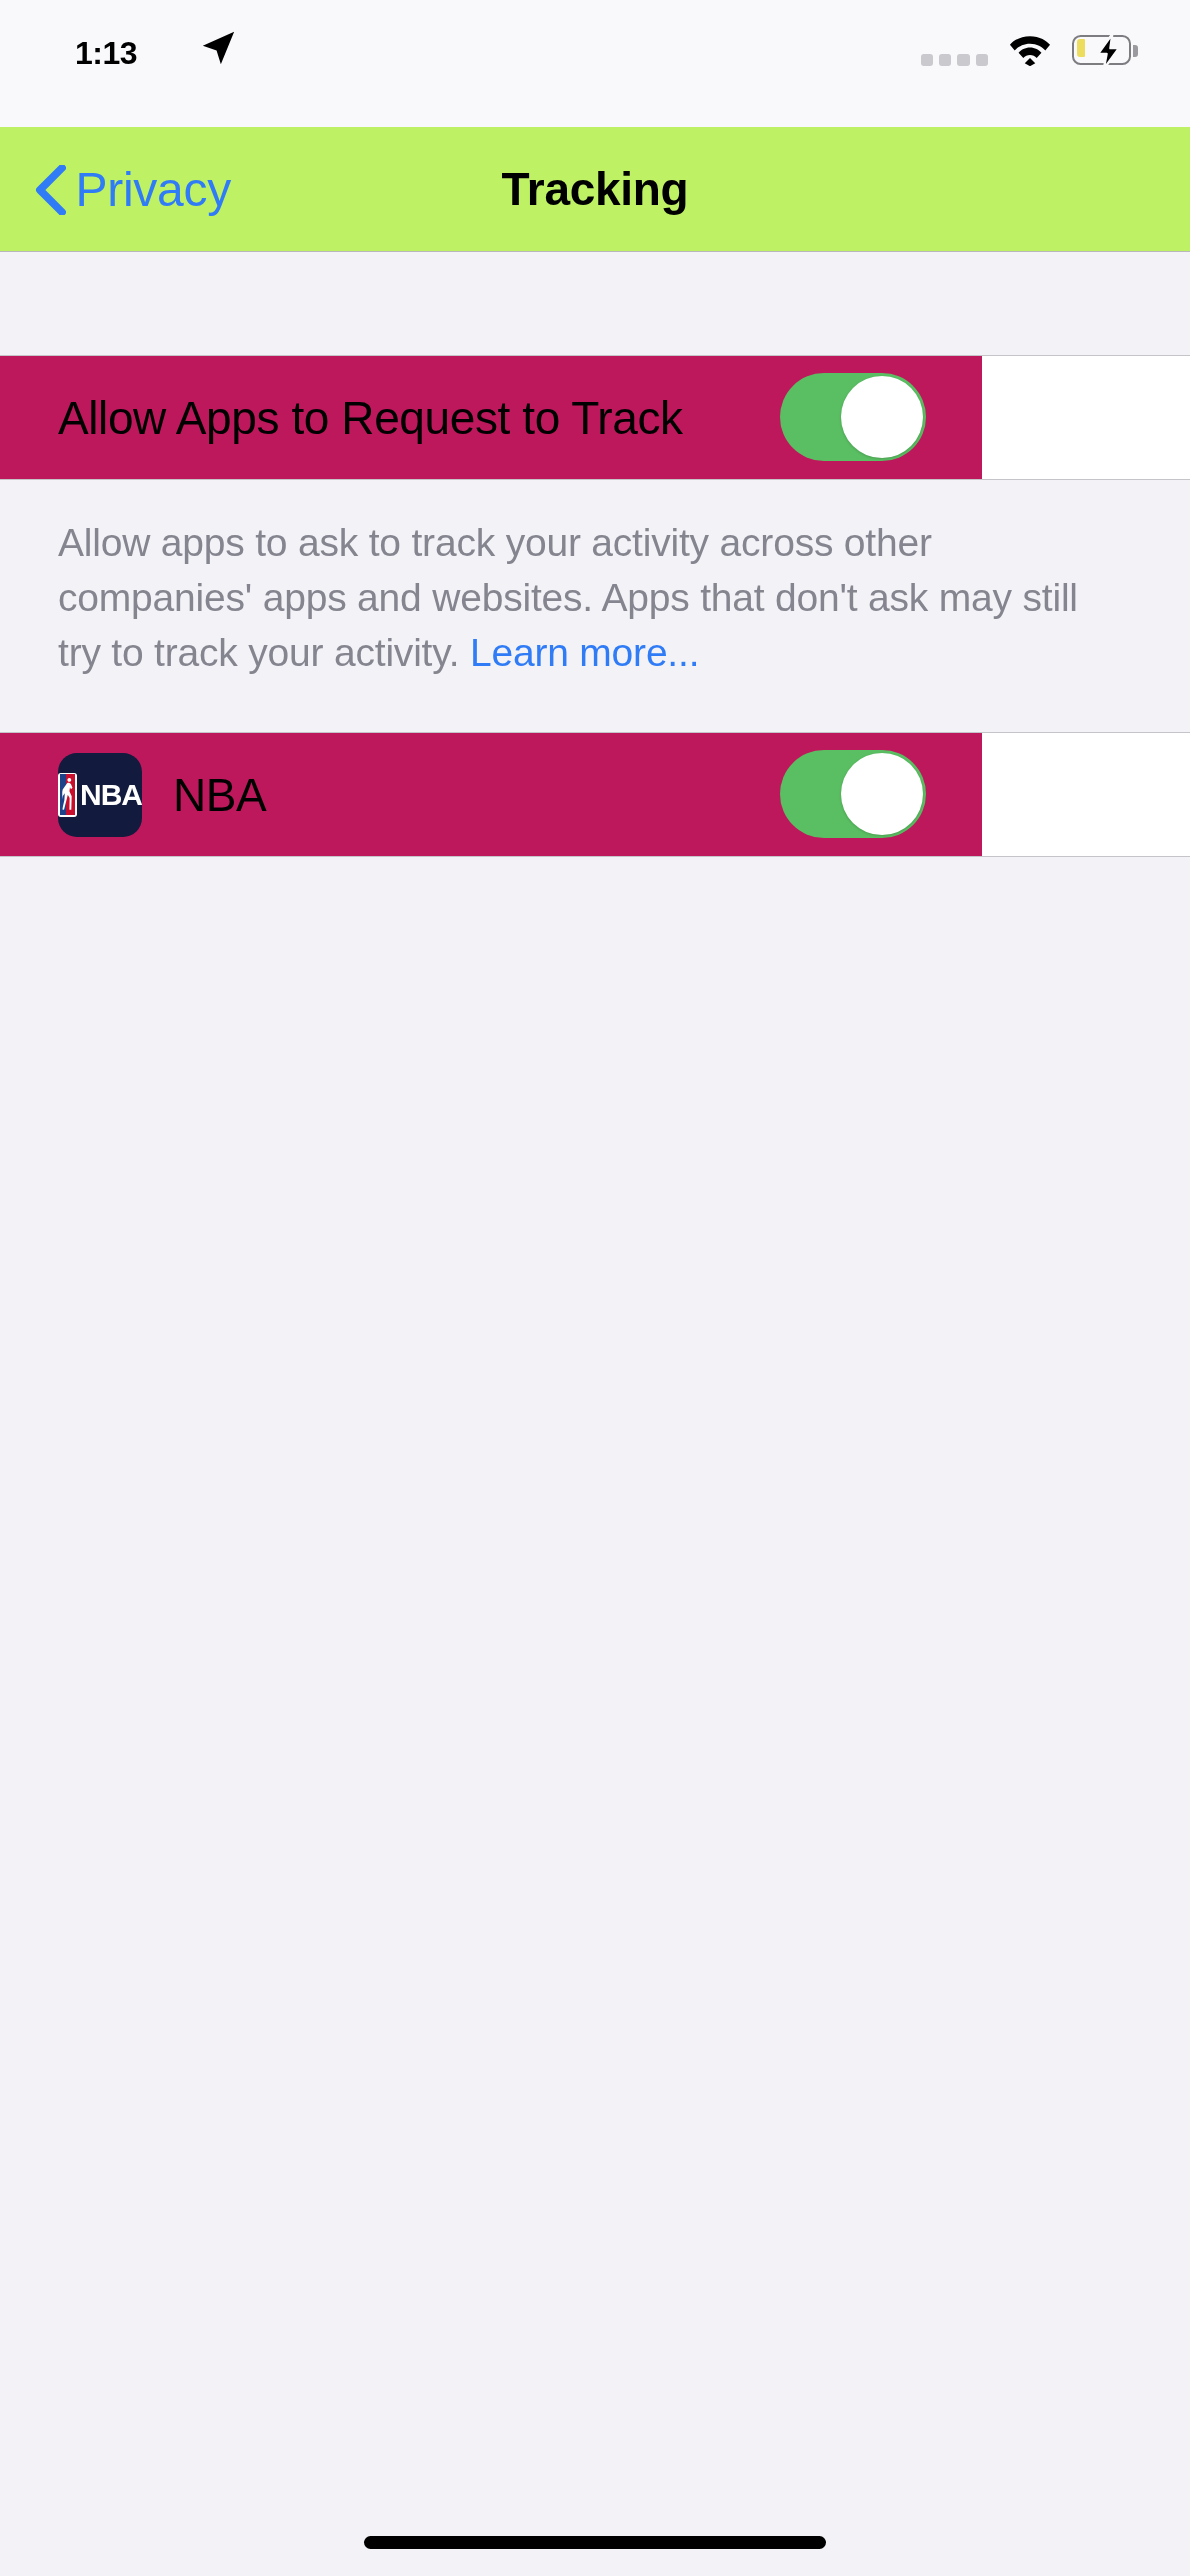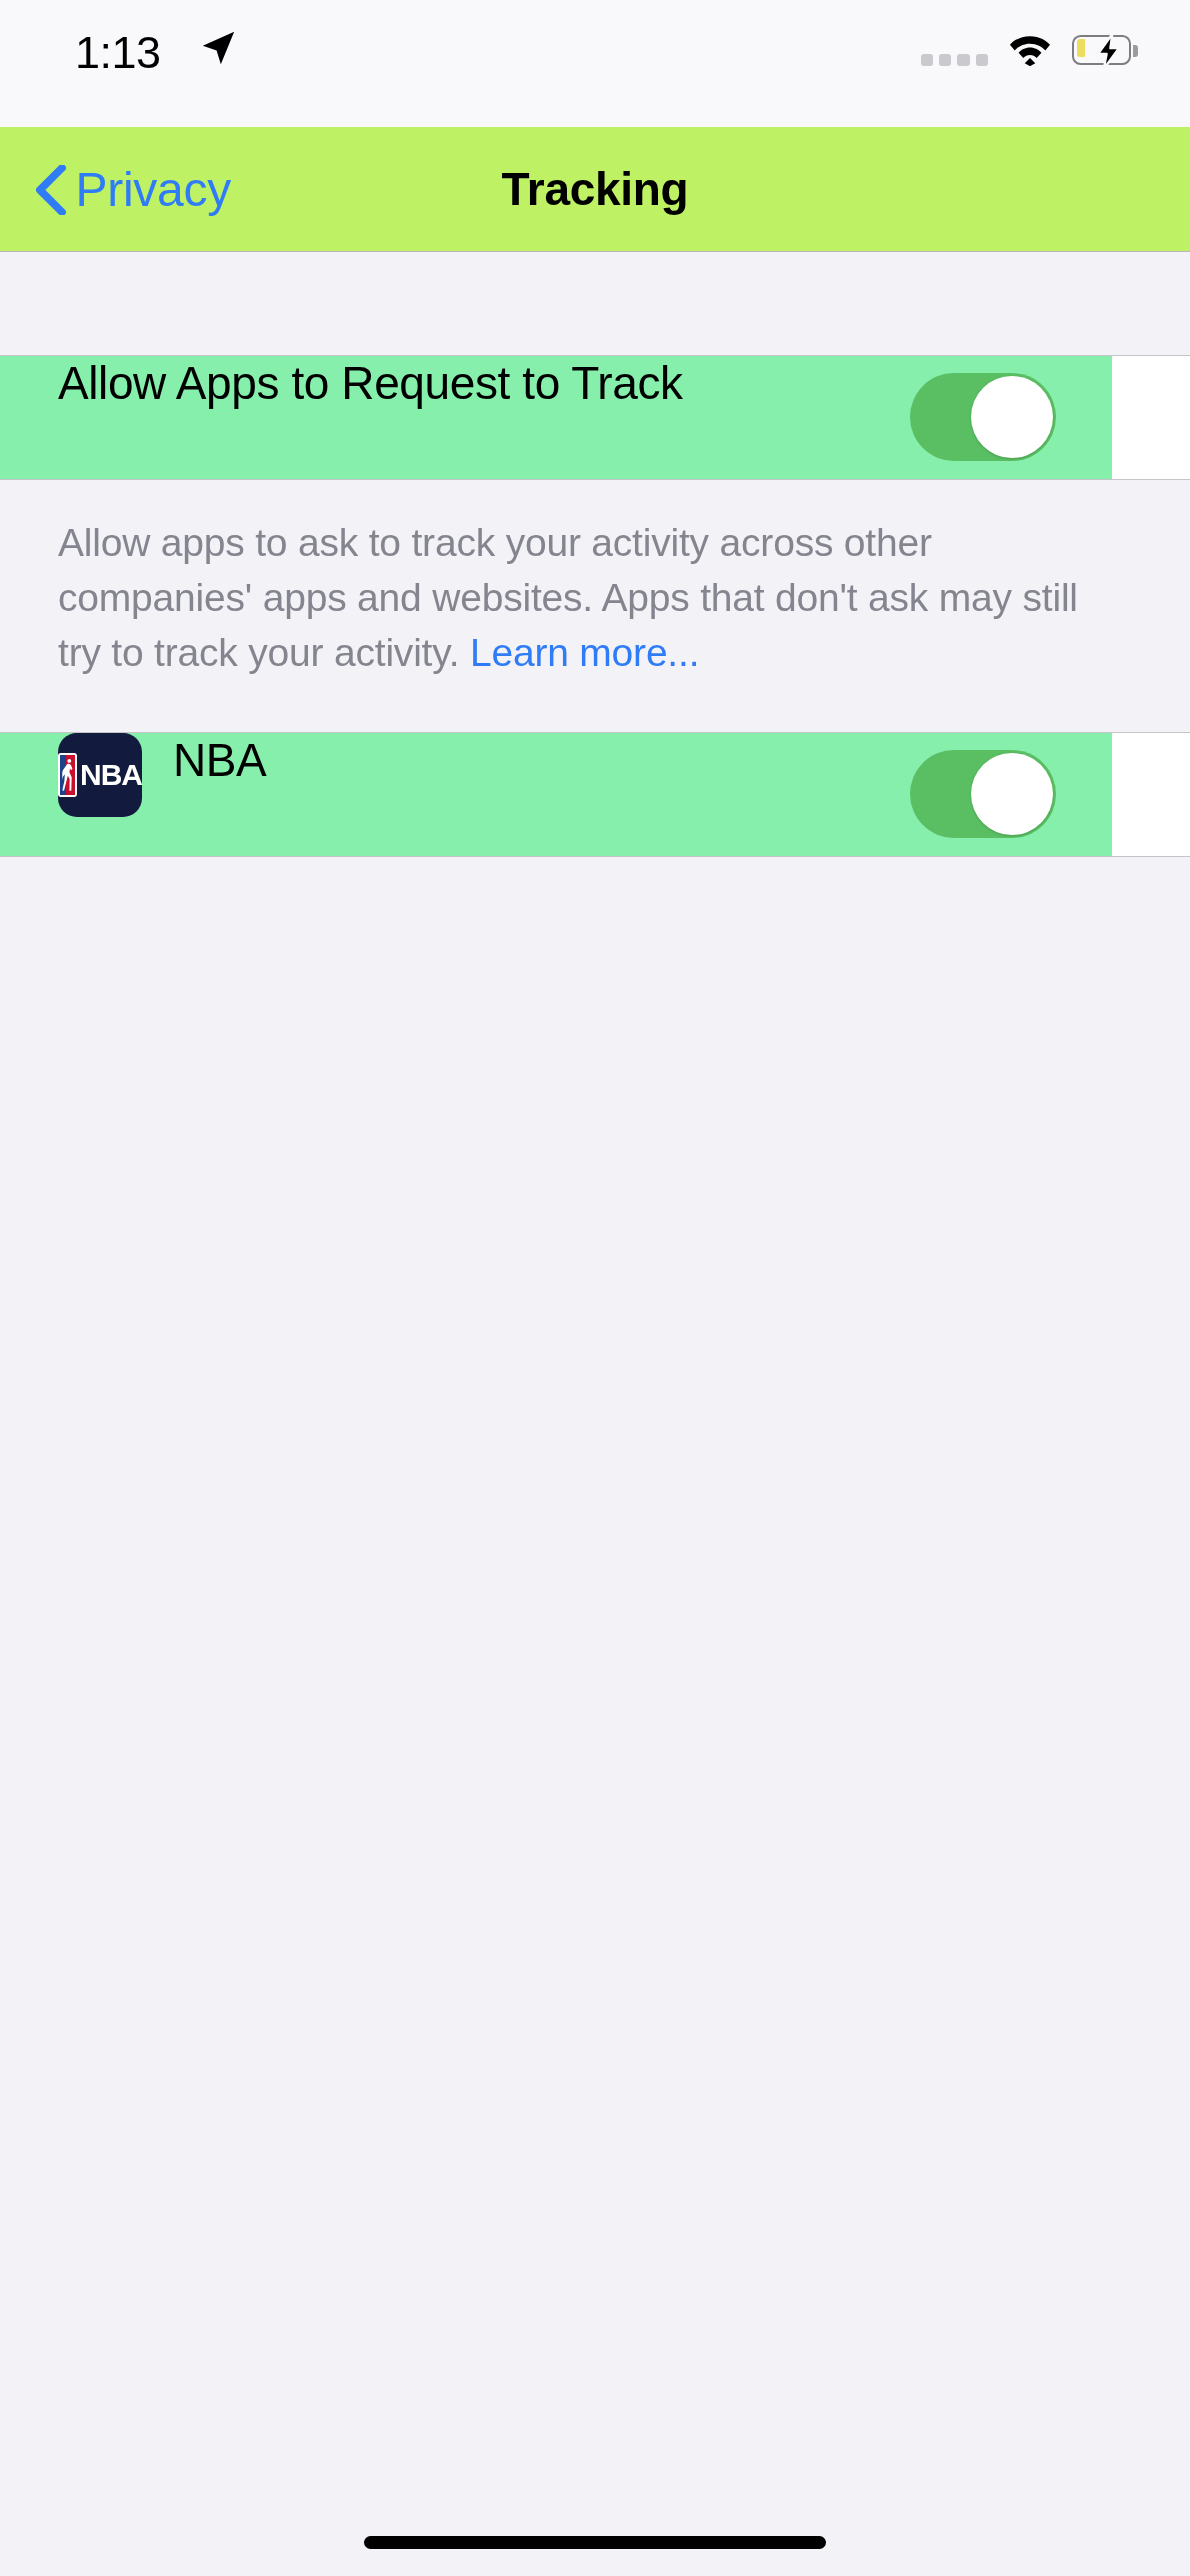--- a/index.html
+++ b/index.html
@@ -23,22 +23,22 @@
   
   .status-bar {
     position:absolute;
     top:0; left:0;
     width:1190px; height:127px;
     background:#F9F9FB;
   }
   .status-time {
     position:absolute;
     left:75px; top:27px;
-    font-size:45px;
-    font-weight:normal;
+    font-size:32px;
+    font-weight:bold;
     letter-spacing:-0.5px;
     color:#000;
     line-height:52px;
   }
   .loc-arrow {
     position:absolute;
     left:199px; top:29px;
     width:38px; height:38px;
   }
   .status-right {
@@ -130,25 +130,25 @@
   .cell-group {
     background:#FFFFFF;
     border-top:1px solid #C5C5C9;
     border-bottom:1px solid #C5C5C9;
   }
 
   .spacer-top { height:103px; }
 
   .cell {
     position:relative;
-    width:1112px;
+    width:982px;
     height:123px;
     display:flex;
-    align-items:flex-start;
-    background:#86efac;
+    align-items:center;
+    background:#be185d;
   }
 
   .cell-title {
     font-size:46px;
     color:#000;
     letter-spacing:-0.4px;
     margin-left:58px;
   }
 
   .cell-app-title {

